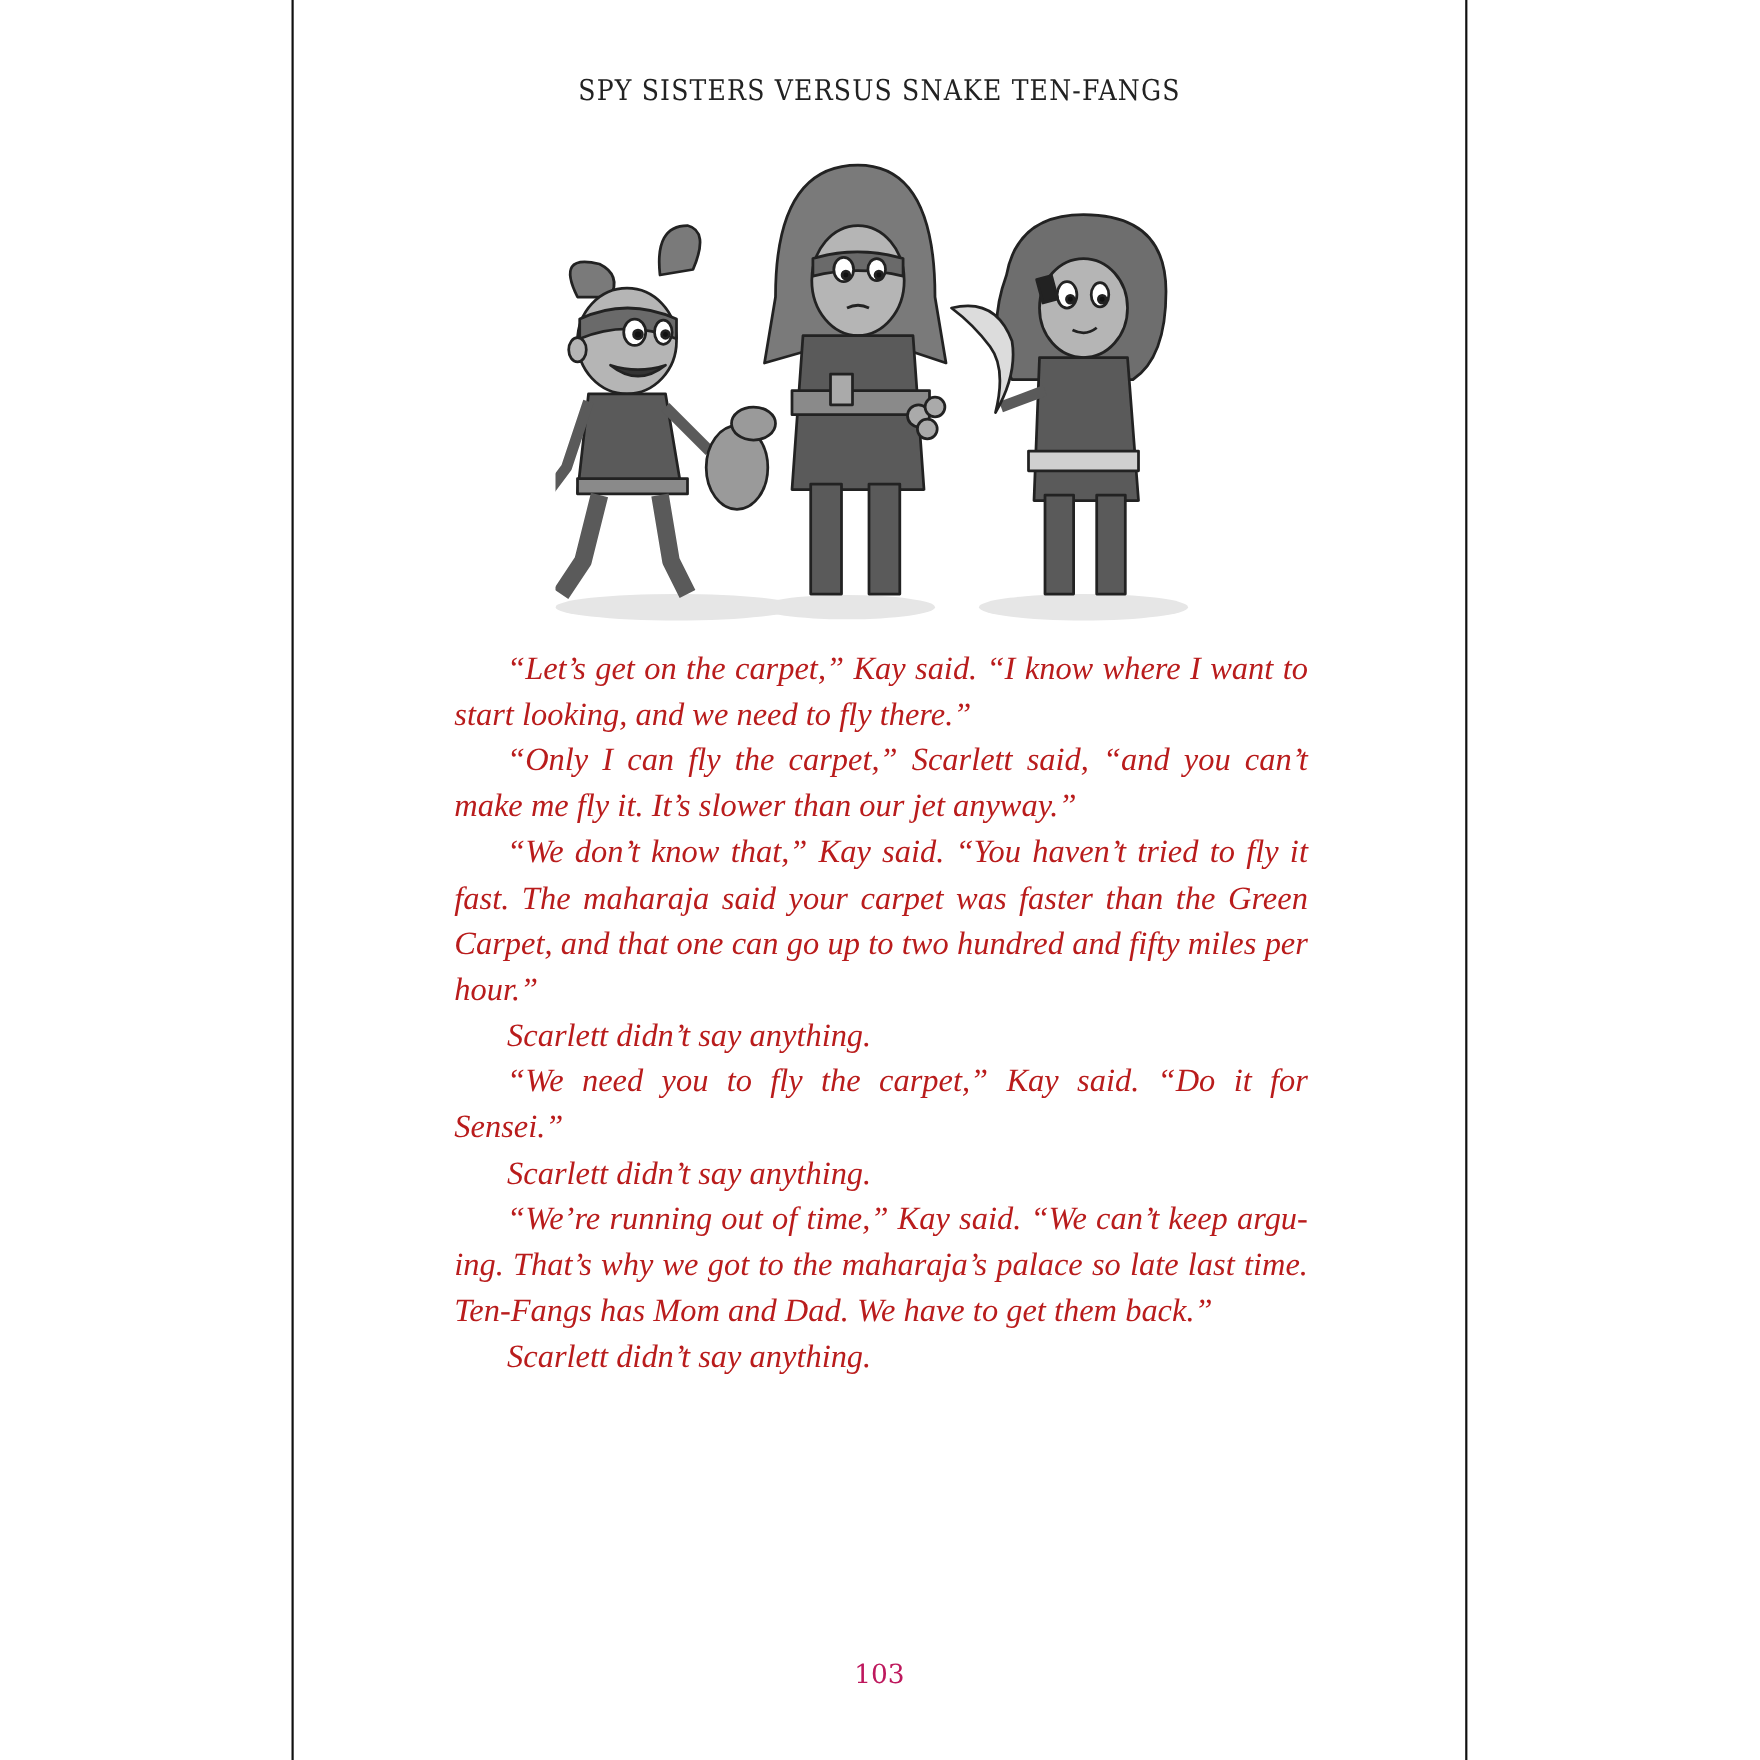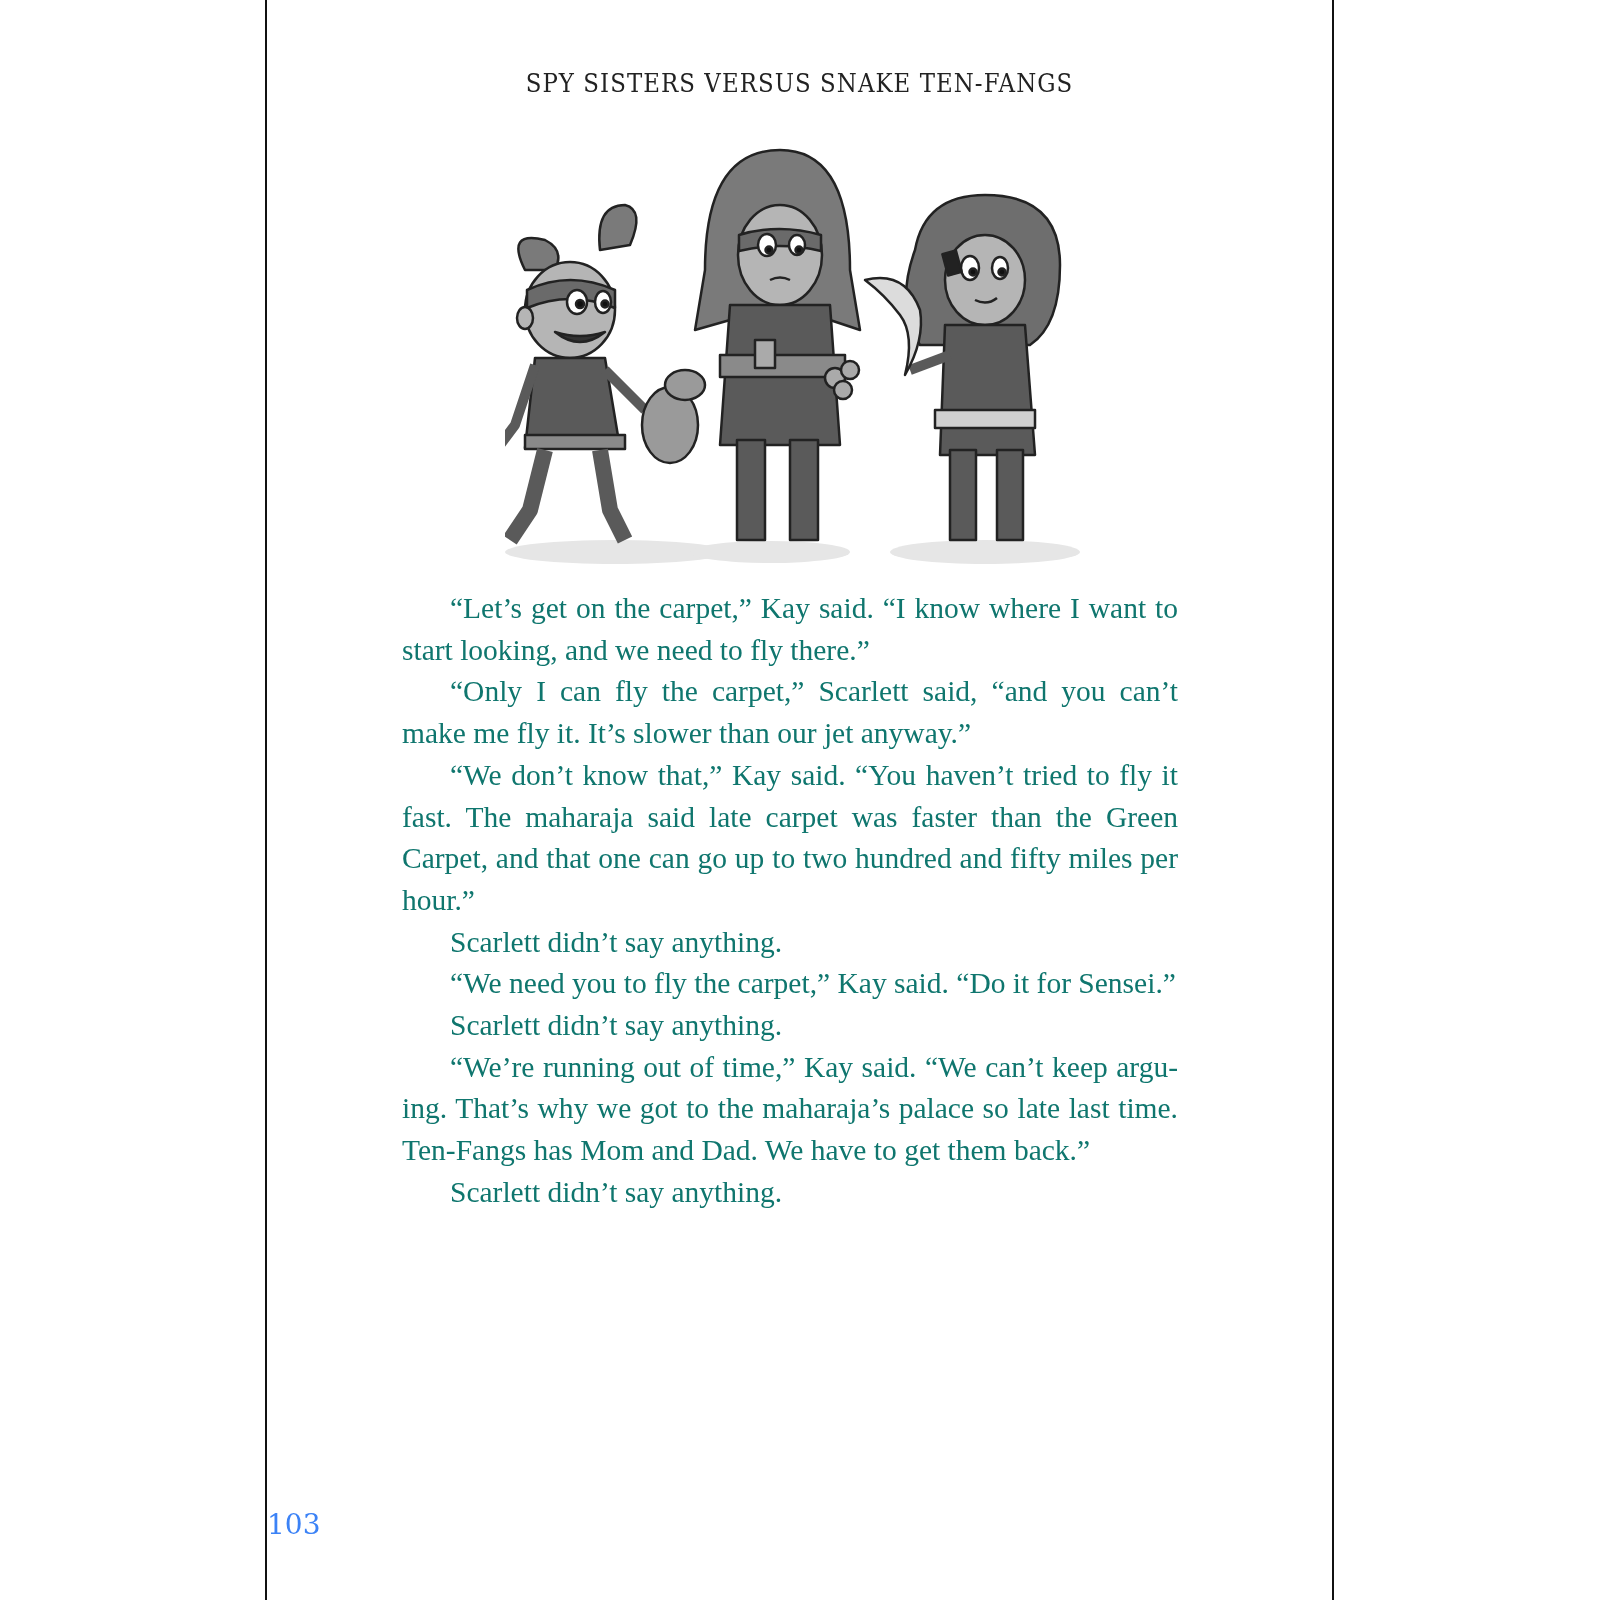--- a/index.html
+++ b/index.html
@@ -47,41 +47,43 @@
     }
     .illustration {
       position: absolute;
       left: 505px;
       top: 140px;
       width: 580px;
       height: 430px;
     }
     .body-text {
       position: absolute;
-      left: 402px;
+      left: 413px;
       top: 588px;
       width: 776px;
       font-size: 29.5px;
       line-height: 41.7px;
       text-align: justify;
-      color: #0f766e;
+      color: #b91c1c;
+      font-style: italic;
     }
     .body-text p {
       margin: 0;
       text-indent: 48px;
       hyphens: manual;
     }
     .page-number {
       position: absolute;
       left: 267px;
       width: 1065px;
       top: 1508px;
+      text-align: center;
       font-family: "DejaVu Serif", "Liberation Serif", serif;
-      font-size: 28px;
-      color: #3b82f6;
+      font-size: 24px;
+      color: #be185d;
     }
   </style>
 </head>
 <body>
 
 <div class="page-border-left"></div>
 <div class="page-border-right"></div>
 
 <div class="running-head">SPY SISTERS VERSUS SNAKE TEN-FANGS</div>
 
@@ -171,21 +173,21 @@
 
       <rect x="445" y="310" width="26" height="90" fill="#5a5a5a"></rect>
       <rect x="492" y="310" width="26" height="90" fill="#5a5a5a"></rect>
     </g>
   </svg>
 </div>
 
 <div class="body-text">
   <p>“Let’s get on the carpet,” Kay said. “I know where I want to start looking, and we need to fly there.”</p>
   <p>“Only I can fly the carpet,” Scarlett said, “and you can’t make me fly it. It’s slower than our jet anyway.”</p>
-  <p>“We don’t know that,” Kay said. “You haven’t tried to fly it fast. The maharaja said late carpet was faster than the Green Carpet, and that one can go up to two hundred and fifty miles per hour.”</p>
+  <p>“We don’t know that,” Kay said. “You haven’t tried to fly it fast. The maharaja said your carpet was faster than the Green Carpet, and that one can go up to two hundred and fifty miles per hour.”</p>
   <p>Scarlett didn’t say anything.</p>
   <p>“We need you to fly the carpet,” Kay said. “Do it for Sensei.”</p>
   <p>Scarlett didn’t say anything.</p>
   <p>“We’re running out of time,” Kay said. “We can’t keep argu­ing. That’s why we got to the maharaja’s palace so late last time. Ten-Fangs has Mom and Dad. We have to get them back.”</p>
   <p>Scarlett didn’t say anything.</p>
 </div>
 
 <div class="page-number">103</div>
 
 </body></html>

